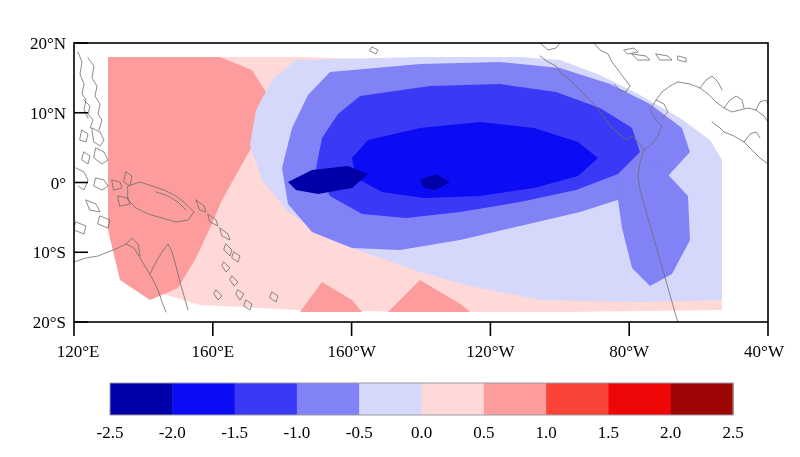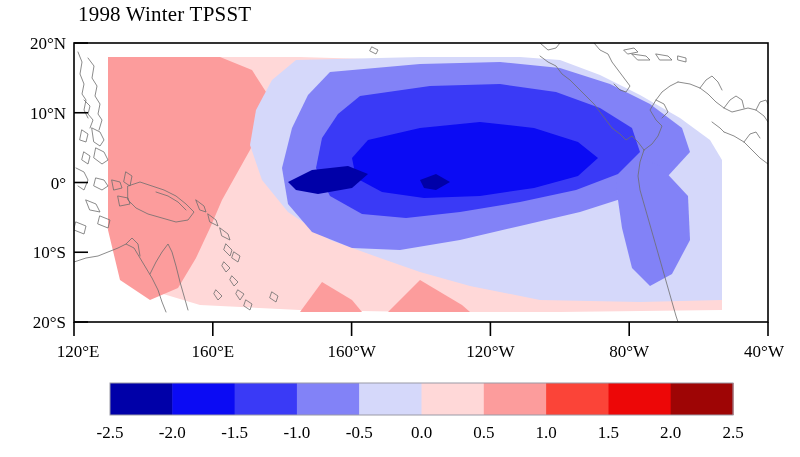--- a/index.html
+++ b/index.html
@@ -23,21 +23,20 @@
   .coast{fill:none;stroke:#6d6d6d;stroke-width:0.8;stroke-linejoin:round;
          stroke-linecap:round;}
   .cbcell{stroke:none;}
   .cbframe{fill:none;stroke:#9a9aa6;stroke-width:1;}
 </style>
 </head>
 <body>
 
 <div id="root">
 
-  <div class="title">1998 Winter TPSST</div>
 
   <svg id="mapsvg" viewBox="0 0 800 457">
     <defs>
       <clipPath id="plotclip">
           <rect x="74" y="43" width="694" height="279"></rect>
         </clipPath>
     </defs>
 
     <rect x="74" y="43" width="694" height="279" fill="#ffffff"></rect>
 

